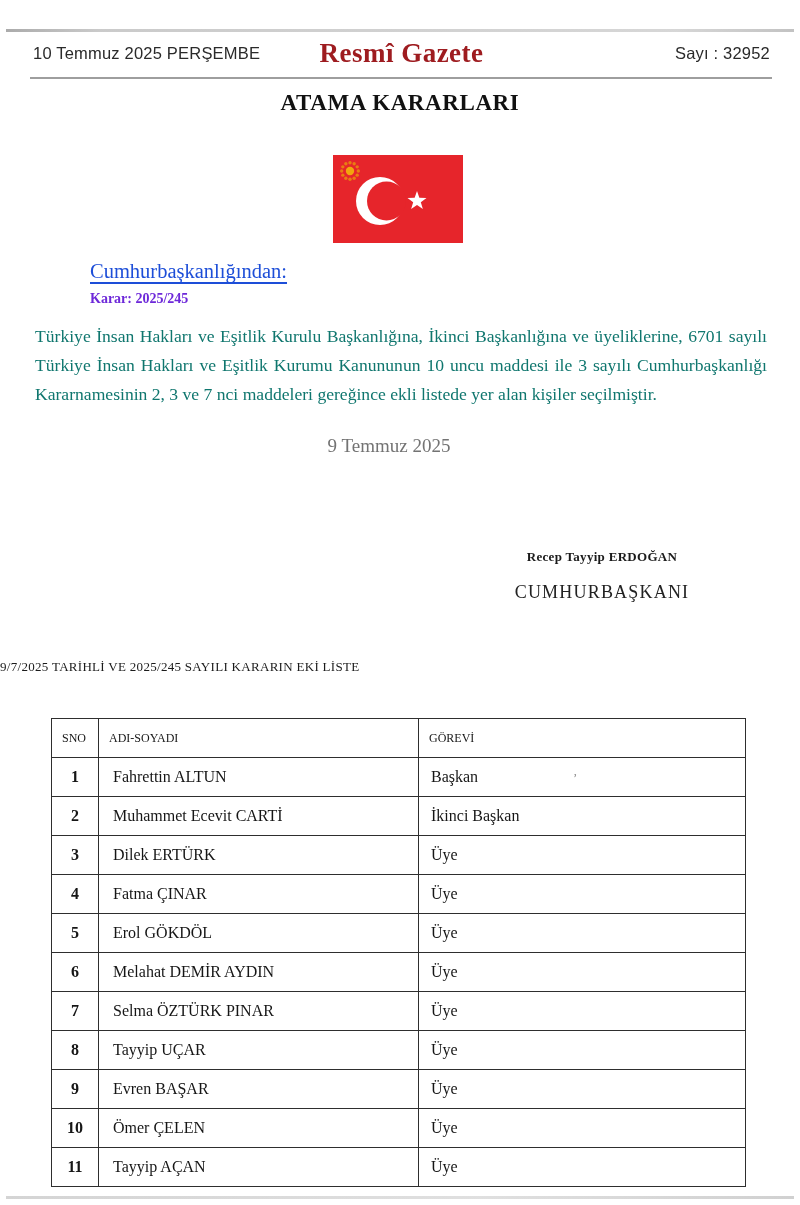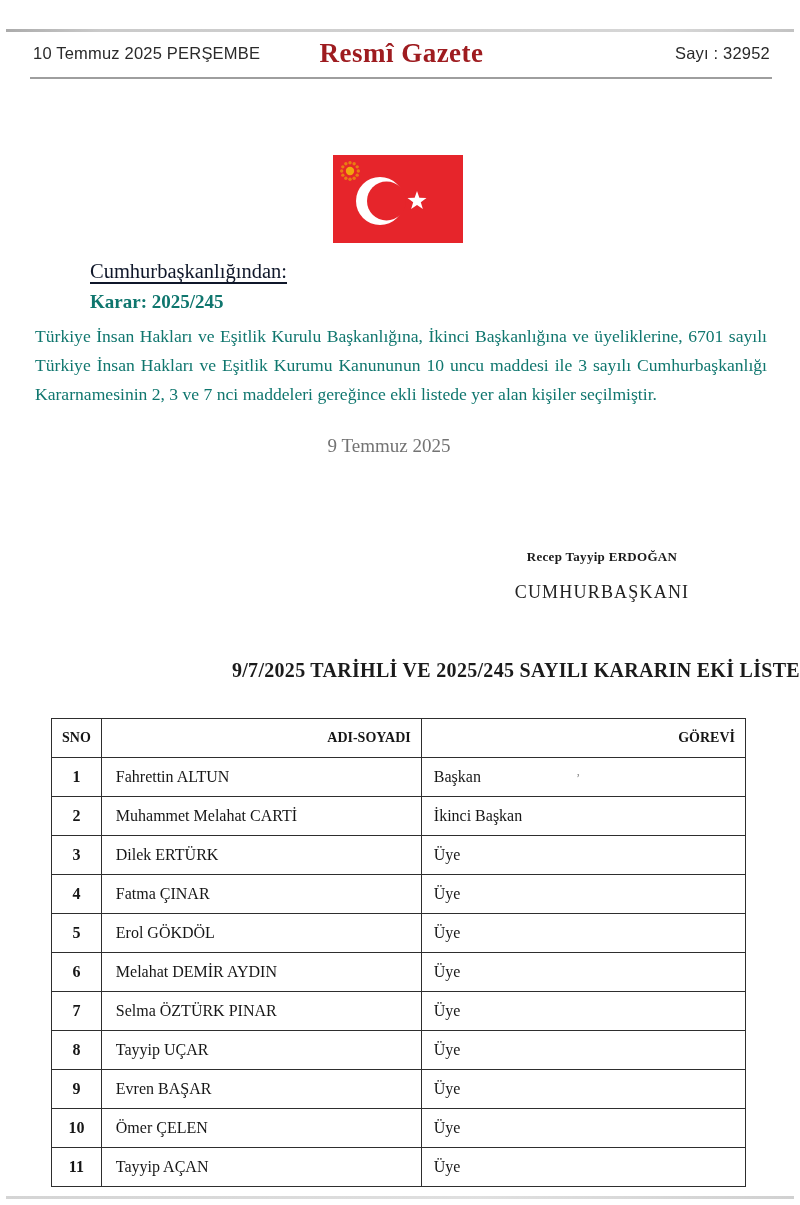--- a/index.html
+++ b/index.html
@@ -50,63 +50,63 @@
     text-align: center;
     font-size: 23px; font-weight: bold; letter-spacing: .6px;
     color: #111;
   }
 
   .flag-wrap { position: absolute; top: 155px; left: 333px; width: 130px; height: 88px; }
   .flag-wrap svg { display: block; width: 130px; height: 88px; }
 
   .authority {
     position: absolute; top: 260px; left: 90px;
-    font-size: 20.5px; color: #0f172a;
+    font-size: 20.5px; color: #1d4ed8;
     text-decoration: underline; text-underline-offset: 4px; text-decoration-thickness: 1.5px;
   }
   .decree-number {
     position: absolute; top: 291px; left: 90px;
-    font-size: 19px; font-weight: bold; color: #0f766e;
+    font-size: 14px; font-weight: bold; color: #6d28d9;
   }
   .decree-body {
     position: absolute; top: 322px; left: 35px; width: 732px;
     font-size: 17.6px; line-height: 29px;
     text-align: justify; color: #0f766e;
   }
   .decree-date {
     position: absolute; top: 435px; left: 0; right: 22px;
     text-align: center; font-size: 19px; color: #737373;
   }
 
   .signature {
     position: absolute; top: 549px; left: 452px; width: 300px;
     text-align: center;
   }
   .signature .sig-name { font-size: 13px; font-weight: bold; letter-spacing: .3px; }
   .signature .sig-title { margin-top: 17px; font-size: 18px; letter-spacing: 1.2px; color: #222; }
 
   .annex-title {
     position: absolute; top: 659px; left: 0; right: 0;
-    text-align: right; font-size: 20px; font-weight: bold; letter-spacing: .3px;
+    text-align: left; font-size: 13px; font-weight: normal; letter-spacing: .3px;
   }
 
   .annex-table {
     position: absolute; top: 718px; left: 51px;
     width: 695px;
     border-collapse: collapse;
     font-size: 16px;
   }
   .annex-table th, .annex-table td {
     border: 1.5px solid #2e2e2e;
     height: 39px;
     padding: 0 10px;
     vertical-align: middle;
     color: #161616;
   }
-  .annex-table th { font-size: 14px; font-weight: bold; text-align: right; }
+  .annex-table th { font-size: 12px; font-weight: normal; text-align: left; }
   .annex-table td.col-sno { width: 47px; text-align: center; font-weight: bold; padding: 0; }
   .annex-table th.h-sno { width: 47px; }
   .annex-table td.col-name { width: 320px; text-align: left; padding-left: 14px; margin-left: 32px; }
   .annex-table td.col-role { text-align: left; padding-left: 12px; }
   .annex-table .artifact { color: #8a8a8a; margin-left: 95px; font-size: 13px; }
 </style>
 </head>
 <body>
 
 <div class="page">
@@ -114,20 +114,21 @@
   <div class="scan-line-top"></div>
   <div class="scan-line-bottom"></div>
 
   <div class="masthead">
     <span class="date">10 Temmuz 2025 PERŞEMBE</span>
     <span class="gazette-title" style="color: rgb(158, 28, 32); text-align: center;">Resmî Gazete</span>
     <span class="issue">Sayı : 32952</span>
   </div>
   <div class="masthead-rule"></div>
 
+  <div class="section-title">ATAMA KARARLARI</div>
 
   <div class="flag-wrap">
     <svg viewBox="0 0 130 88" xmlns="http://www.w3.org/2000/svg">
       <rect x="0" y="0" width="130" height="88" fill="#e6252b"></rect>
       <g>
         <circle cx="17" cy="16" r="4.2" fill="#f2a60d"></circle>
         <circle cx="25.3" cy="16" r="1.7" fill="#e97d12"></circle>
         <circle cx="24.19" cy="20.15" r="1.7" fill="#e97d12"></circle>
         <circle cx="21.15" cy="23.19" r="1.7" fill="#e97d12"></circle>
         <circle cx="17" cy="24.3" r="1.7" fill="#e97d12"></circle>
@@ -171,21 +172,21 @@
       </tr>
     </thead>
     <tbody>
         <tr>
           <td class="col-sno">1</td>
           <td class="col-name">Fahrettin ALTUN</td>
           <td class="col-role">Başkan<span class="artifact">’</span></td>
         </tr>
         <tr>
           <td class="col-sno">2</td>
-          <td class="col-name">Muhammet Melahat CARTİ</td>
+          <td class="col-name">Muhammet Ecevit CARTİ</td>
           <td class="col-role">İkinci Başkan</td>
         </tr>
         <tr>
           <td class="col-sno">3</td>
           <td class="col-name">Dilek ERTÜRK</td>
           <td class="col-role">Üye</td>
         </tr>
         <tr>
           <td class="col-sno">4</td>
           <td class="col-name">Fatma ÇINAR</td>

